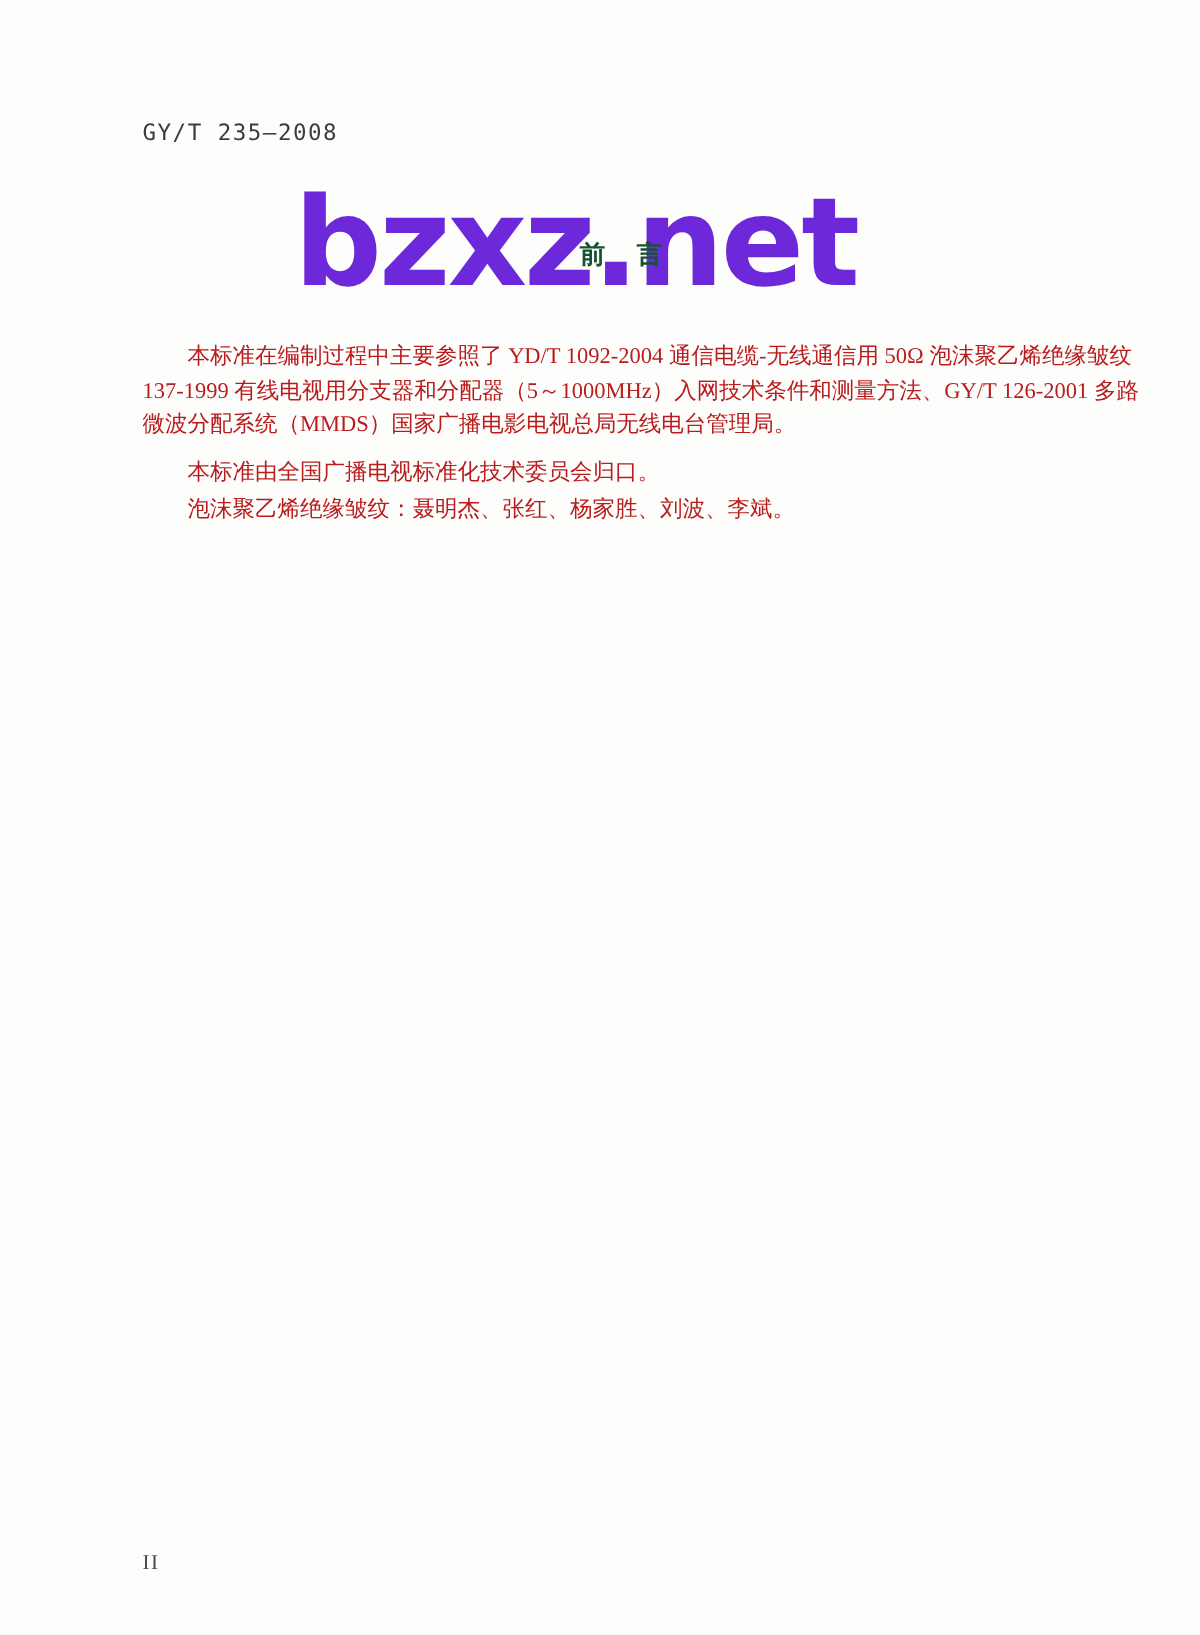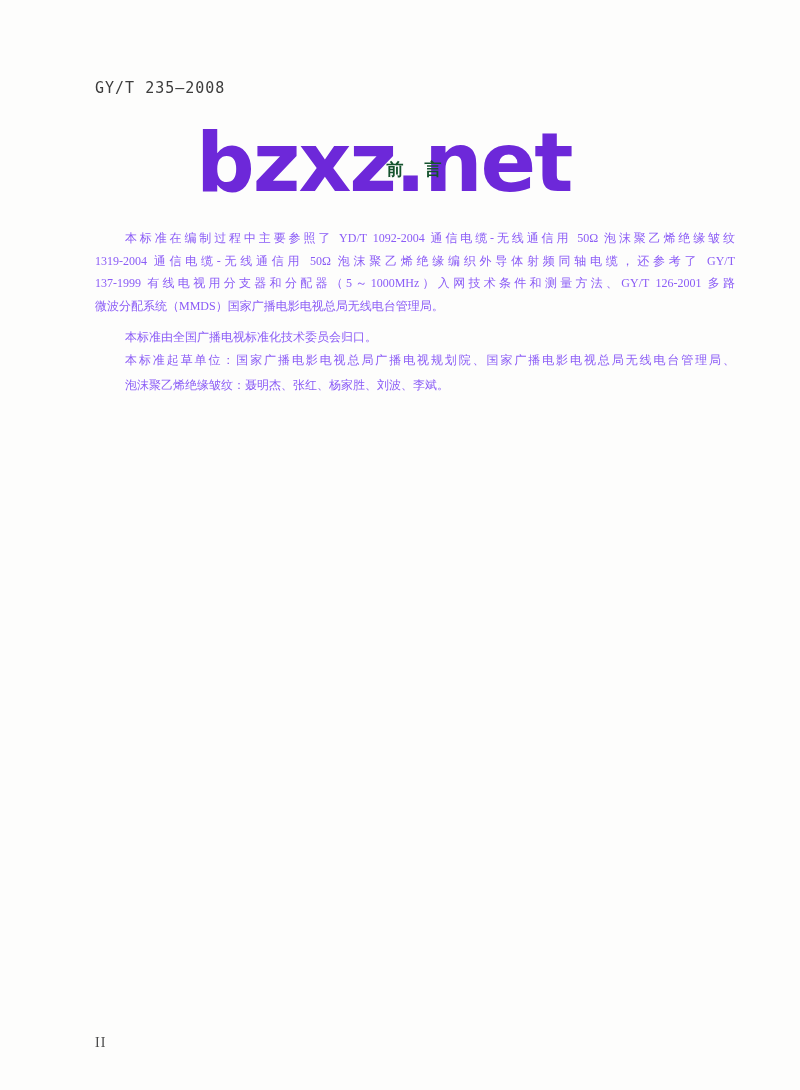--- a/index.html
+++ b/index.html
@@ -47,23 +47,23 @@
     font-weight: bold;
     letter-spacing: 2px;
     color: #14532d;
     z-index: 2;
   }
   .content {
     position: absolute;
     left: 95px;
     top: 227px;
     width: 640px;
-    font-size: 12px;
+    font-size: 15px;
     line-height: 22.5px;
-    color: #8b5cf6;
+    color: #b91c1c;
     z-index: 2;
   }
   .line {
     white-space: nowrap;
   }
   .jline {
     text-align: justify;
     text-align-last: justify;
   }
   .indent {
@@ -93,29 +93,27 @@
   <div class="header">GY/T 235—2008</div>
 
   <div class="watermark">bzxz.net</div>
 
   <div class="title">前　言</div>
 
   <div class="content">
 
     <div>
       <div class="line jline indent">本标准在编制过程中主要参照了 YD/T 1092-2004 通信电缆-无线通信用 50Ω 泡沫聚乙烯绝缘皱纹</div>
-      <div class="line jline">1319-2004 通信电缆-无线通信用 50Ω 泡沫聚乙烯绝缘编织外导体射频同轴电缆，还参考了 GY/T</div>
       <div class="line jline">137-1999 有线电视用分支器和分配器（5～1000MHz）入网技术条件和测量方法、GY/T 126-2001 多路</div>
       <div class="line">微波分配系统（MMDS）国家广播电影电视总局无线电台管理局。</div>
     </div>
 
     <div class="line indent gap-before">本标准由全国广播电视标准化技术委员会归口。</div>
 
     <div>
-      <div class="line jline indent">本标准起草单位：国家广播电影电视总局广播电视规划院、国家广播电影电视总局无线电台管理局、</div>
     </div>
 
     <div class="line indent gap-before-sm">泡沫聚乙烯绝缘皱纹：聂明杰、张红、杨家胜、刘波、李斌。</div>
 
   </div>
 
   <div class="pageno">II</div>
 
 </div>
 

